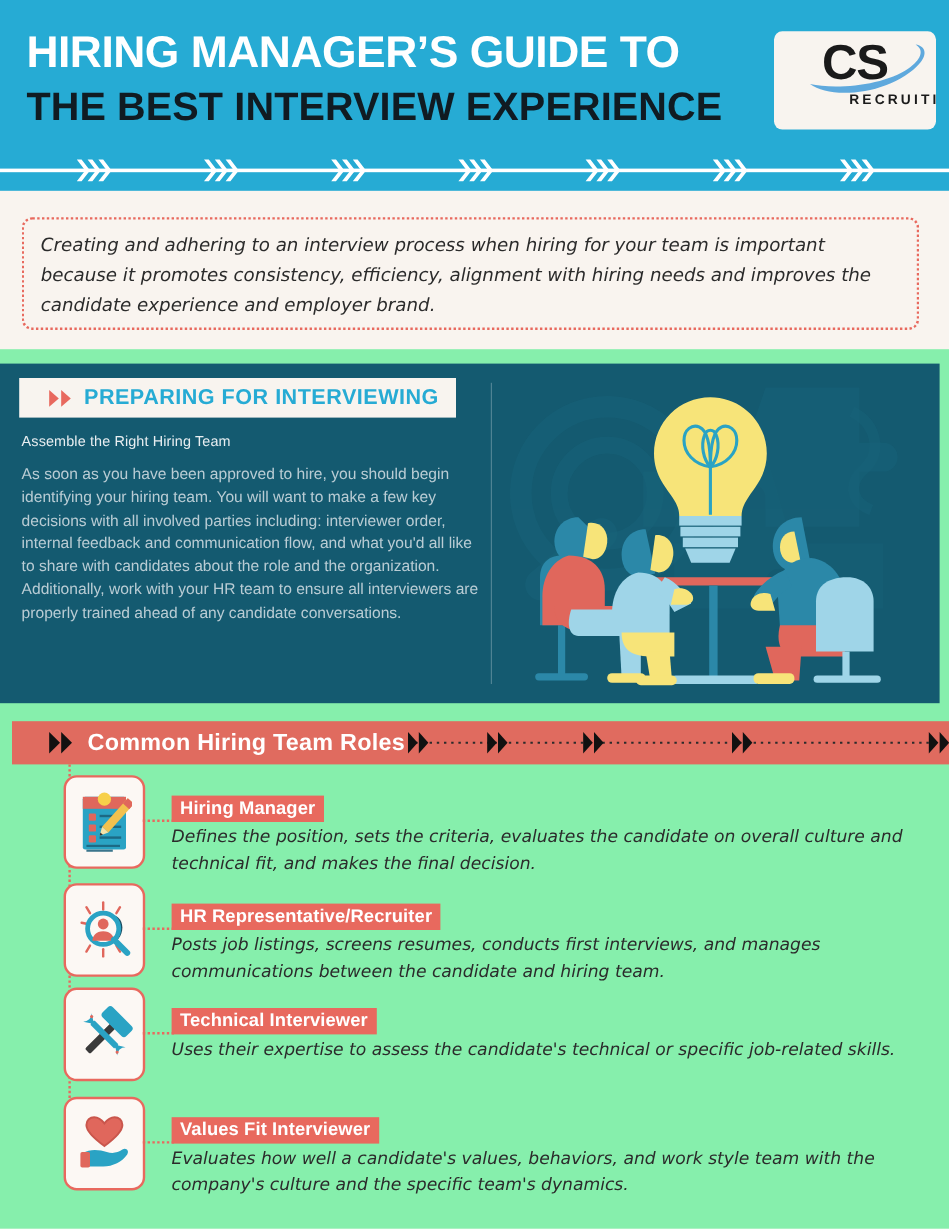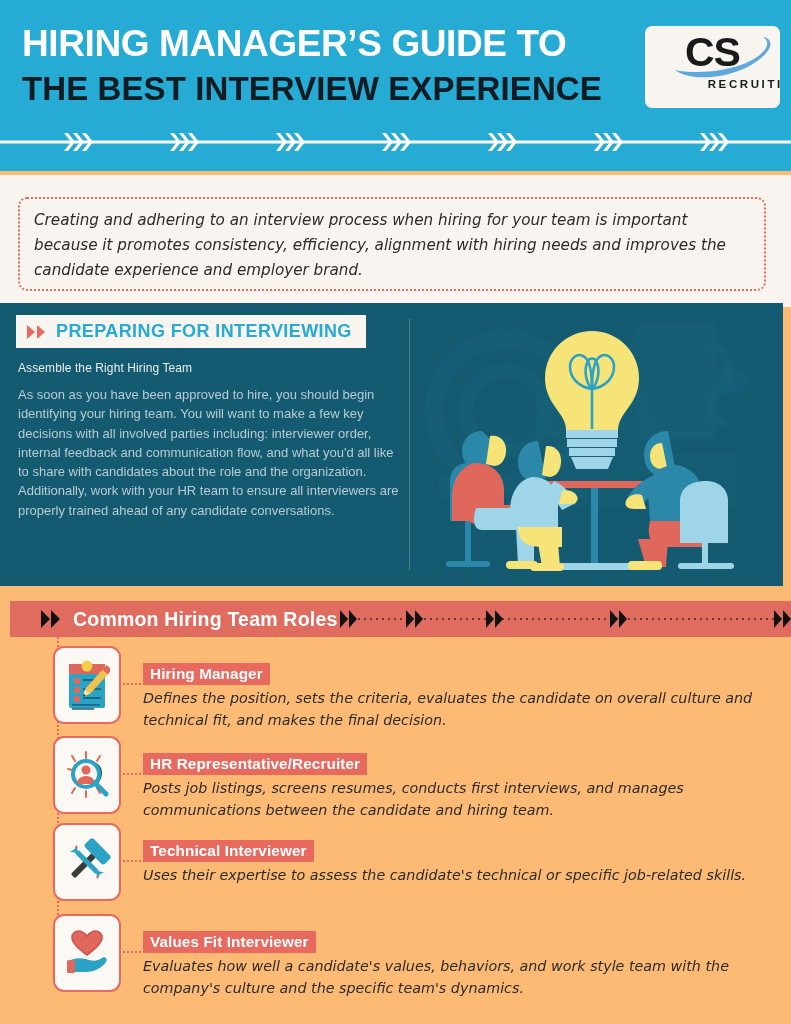--- a/index.html
+++ b/index.html
@@ -3,21 +3,21 @@
 <meta charset="utf-8">
 <style>
   html,body{margin:0;padding:0;}
   body{
     width:791px;height:1024px;
     background:#faf5f0;
     font-family:"Liberation Sans", sans-serif;
     overflow:hidden;
     position:relative;
   }
-  .page{position:relative;width:791px;height:1024px;background:#fdba74;}
+  .page{position:relative;width:791px;height:1024px;background:#86efac;}
 
   
   .header{
     position:absolute;left:0;top:0;width:791px;height:171px;
     background:#26ABD4;
   }
   .title-wrap{position:absolute;left:22px;top:22px;width:620px;}
   .title-line1{
     font-size:37px;font-weight:bold;color:#ffffff;
     letter-spacing:-0.4px;line-height:44px;white-space:nowrap;
@@ -39,21 +39,21 @@
   }
   .logo-swoosh{position:absolute;left:0;top:0;width:135px;height:60px;}
   .logo-sub{
     position:absolute;left:0;top:52px;width:135px;text-align:center;
     font-size:11.5px;font-weight:bold;color:#1a1a1a;letter-spacing:2.6px;padding-left:44px;
   }
   .arrow-rail{position:absolute;left:0;top:126px;width:791px;height:32px;}
 
   
   .intro-band{
-    position:absolute;left:0;top:175px;width:791px;height:132px;
+    position:absolute;left:0;top:159px;width:791px;height:132px;
     background:#f9f4ef;
   }
   .intro-box{
     position:absolute;left:18px;top:22px;width:716px;height:72px;
     border:2px dotted #e8695e;border-radius:9px;
     padding:9px 14px 9px 14px;
   }
   .intro-text{
     font-family:"DejaVu Sans", sans-serif;
     font-style:italic;font-size:15.2px;line-height:25px;color:#2b2b2b;
@@ -68,21 +68,21 @@
     position:absolute;left:410px;top:0;width:373px;height:283px;
     overflow:hidden;
   }
   .divider-v{
     position:absolute;left:409px;top:16px;width:1px;height:251px;
     background:rgba(255,255,255,0.25);
   }
   .sec-label{
     position:absolute;left:16px;top:12px;height:33px;
     background:#f8f4ef;display:flex;align-items:center;
-    padding:0 14px 0 10px;
+    padding:0 14px 0 24px;
   }
   .sec-label-txt{
     font-size:18px;font-weight:bold;color:#26ABD4;letter-spacing:0.4px;
     margin-left:8px;
   }
   .sub-head{
     position:absolute;left:18px;top:58px;width:380px;
     font-size:12px;font-weight:normal;color:#e8eef1;letter-spacing:0.1px;
   }
   .body-text{

